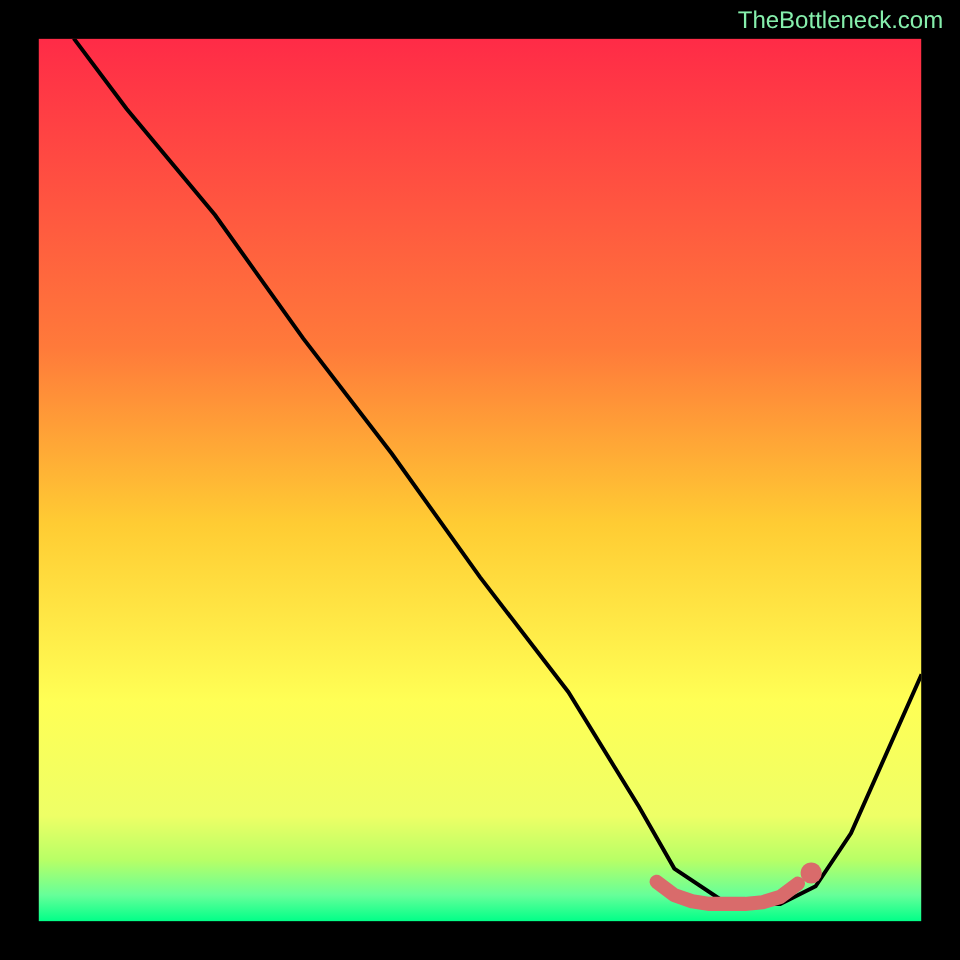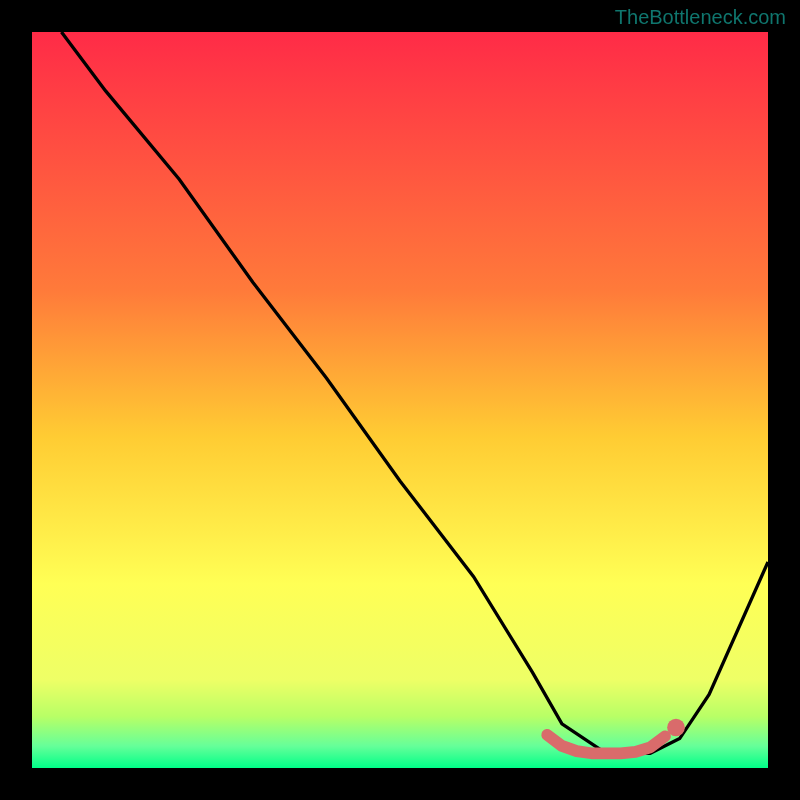--- a/index.html
+++ b/index.html
@@ -8,21 +8,21 @@
     width: 800px;
     height: 800px;
     background: #000;
     position: relative;
     font-family: Arial, sans-serif;
   }
   .watermark {
     position: absolute;
     top: 6px;
     right: 14px;
-    color: #0f766e;
+    color: #86efac;
     font-size: 20px;
     font-weight: 500;
     z-index: 10;
   }
   .plot-area {
     position: absolute;
     left: 32px;
     top: 32px;
     width: 736px;
     height: 736px;

